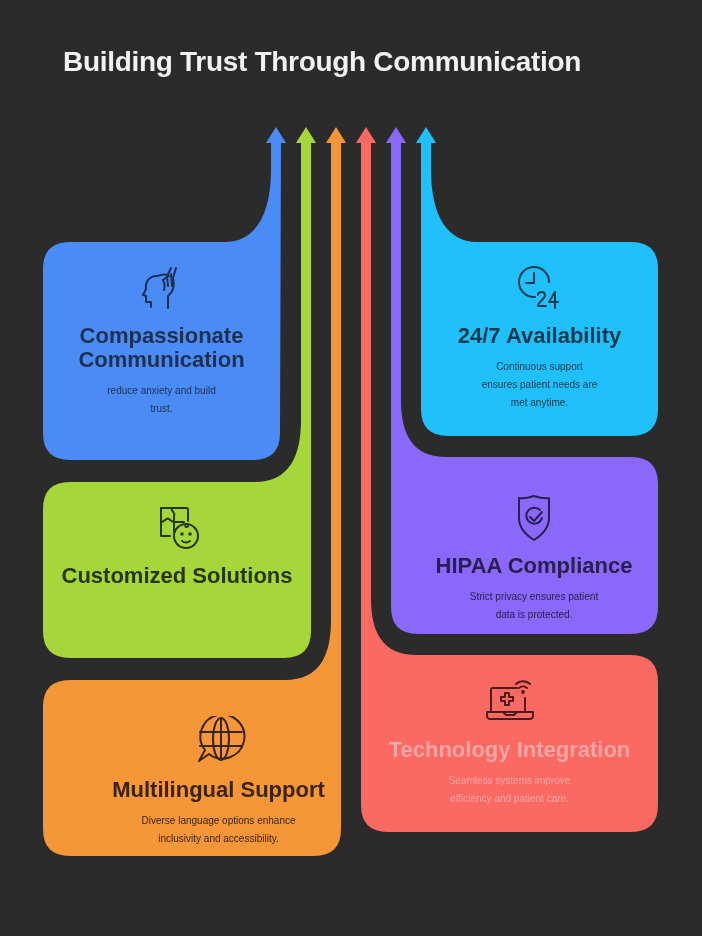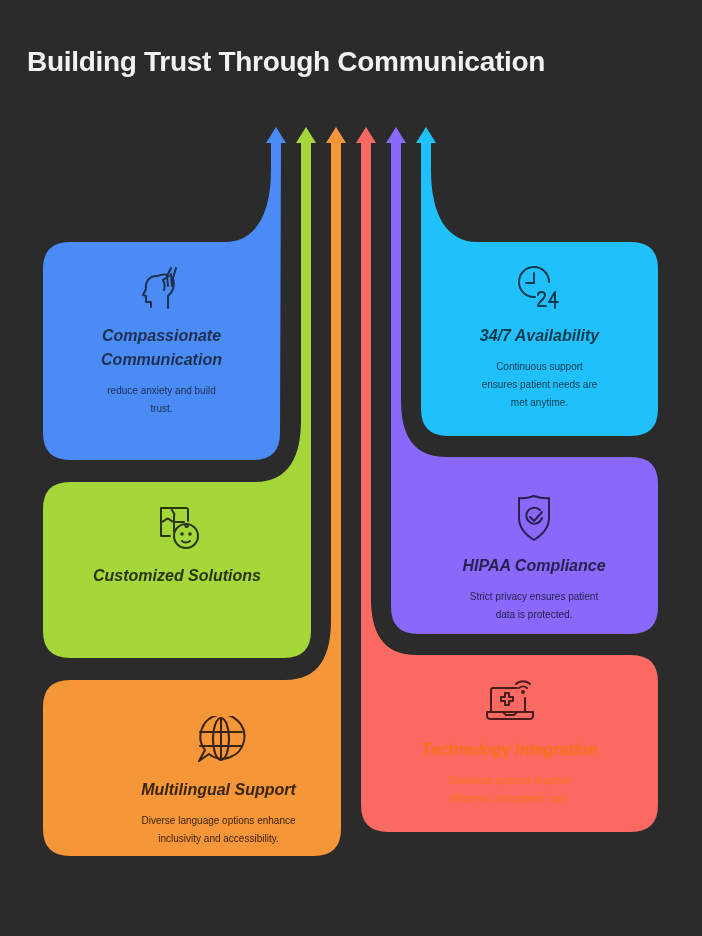--- a/index.html
+++ b/index.html
@@ -6,34 +6,33 @@
     body {
       width: 702px; height: 936px;
       background: #2b2b2b;
       position: relative;
       overflow: hidden;
       font-family: "Liberation Sans", "DejaVu Sans", sans-serif;
     }
     .title {
       position: absolute; left: 0; top: 46px; width: 572px;
       text-align: center; color: #f2f2f2;
-      font-size: 28px; font-weight: bold; letter-spacing: -0.3px;
+      font-size: 28px; font-weight: bold; letter-spacing: -0.3px; padding-left: 36px;
     }
     svg.shapes { position: absolute; left: 0; top: 0; }
     .card {
       position: absolute;
       display: flex; flex-direction: column; align-items: center;
       text-align: center;
     }
     .card .icon { width: 54px; height: 54px; margin-bottom: 8px; }
     .card .icon svg { width: 54px; height: 54px; }
     .card .head {
-      font-size: 16px; font-weight: bold; line-height: 24px;
+      font-size: 22px; font-weight: bold; line-height: 24px;
       margin-bottom: 10px;
-      font-style: italic;
     }
     .card .desc {
       font-size: 10px; line-height: 18px;
     }
   </style>
 </head>
 <body>
 
 <div class="title">Building Trust Through Communication</div>
 
@@ -127,21 +126,21 @@
 
 <div class="card" style="left:421px; top:262px; width:237px; color:#0d3a4c;">
   <div class="icon">
     <svg viewBox="0 0 54 54" fill="none" stroke="#0d3a4c" stroke-width="2" stroke-linecap="round" stroke-linejoin="round">
       <path d="M36 20 A15 15 0 1 0 22 35"></path>
       <path d="M21 11 L21 21 L13 21"></path>
       <path d="M25 33 C25 29 32 29 32 33 C32 37 25 40 25 44 L33 44"></path>
       <path d="M42 46 L42 30 L36 40 L45 40"></path>
     </svg>
   </div>
-  <div class="head">34/7 Availability</div>
+  <div class="head">24/7 Availability</div>
   <div class="desc">
     <div>Continuous support</div>
     <div>ensures patient needs are</div>
     <div>met anytime.</div>
   </div>
 </div>
 
 <div class="card" style="left:43px; top:502px; width:268px; color:#28360e;">
   <div class="icon">
     <svg viewBox="0 0 54 54" fill="none" stroke="#28360e" stroke-width="2" stroke-linecap="round" stroke-linejoin="round">
@@ -183,21 +182,21 @@
       <line x1="8" y1="30" x2="50" y2="30"></line>
     </svg>
   </div>
   <div class="head">Multilingual Support</div>
   <div class="desc">
     <div>Diverse language options enhance</div>
     <div>inclusivity and accessibility.</div>
   </div>
 </div>
 
-<div class="card" style="left:361px; top:676px; width:297px; color:#f97316;">
+<div class="card" style="left:361px; top:676px; width:297px; color:#fca5a5;">
   <div class="icon">
     <svg viewBox="0 0 54 54" fill="none" stroke="#4a1c1b" stroke-width="2" stroke-linecap="round" stroke-linejoin="round">
       <path d="M34 12 L10 12 C9 12 8 13 8 14 L8 36"></path>
       <path d="M42 22 L42 36"></path>
       <path d="M4 36 L50 36 L50 40 C50 42 48 43 46 43 L8 43 C6 43 4 42 4 40 Z"></path>
       <path d="M20 36 L23 39 L31 39 L34 36"></path>
       <path d="M22 17 L26 17 L26 21 L30 21 L30 25 L26 25 L26 29 L22 29 L22 25 L18 25 L18 21 L22 21 Z"></path>
       <path d="M33 8 A10 10 0 0 1 47 8"></path>
       <path d="M36 12 A6 6 0 0 1 44 12"></path>
       <circle cx="40" cy="16" r="0.9" fill="#4a1c1b"></circle>

